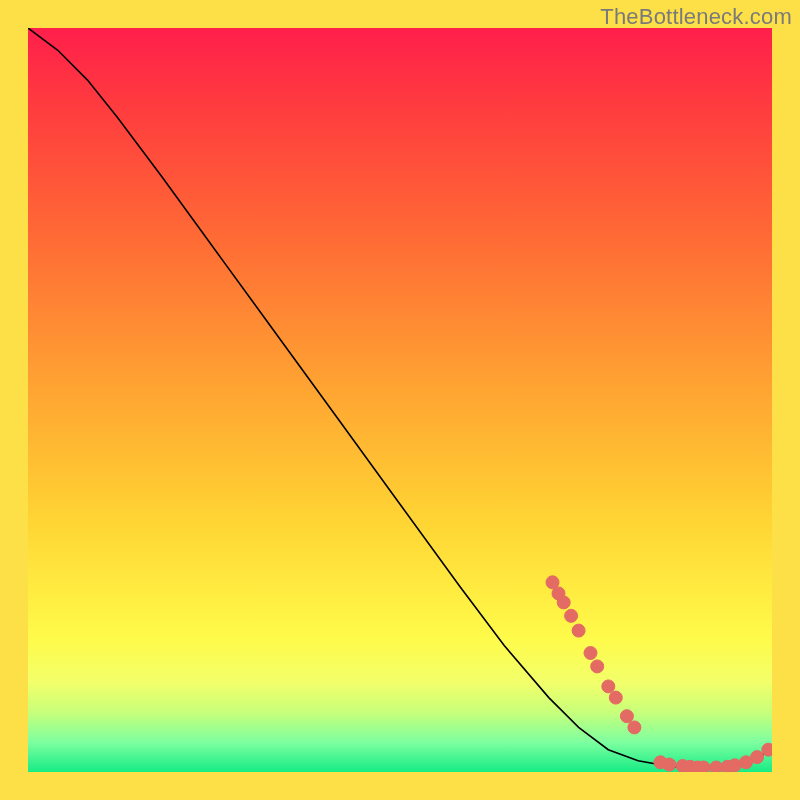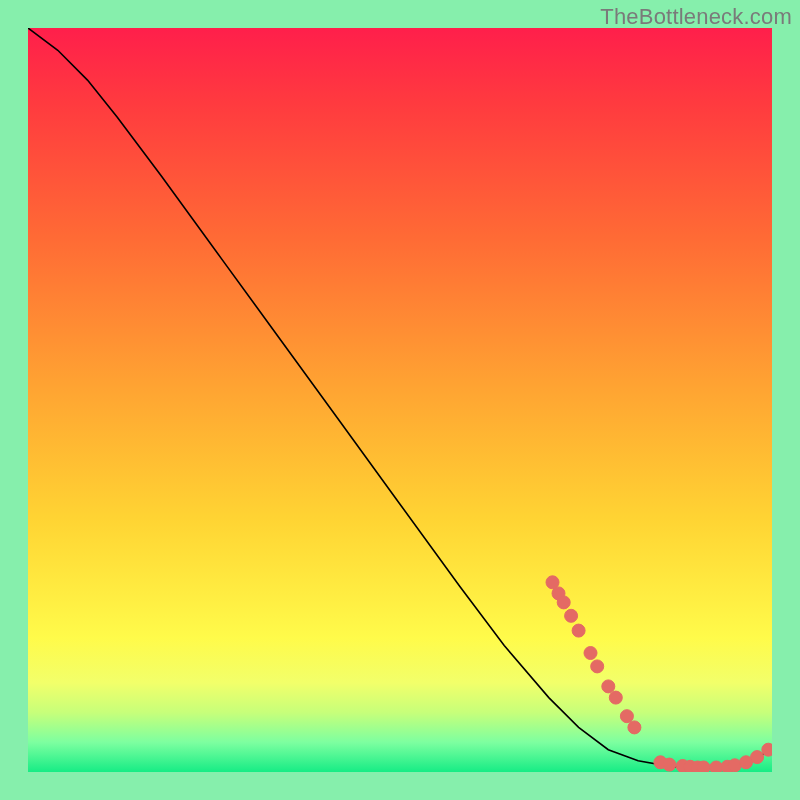--- a/index.html
+++ b/index.html
@@ -8,21 +8,21 @@
     width: 800px;
     height: 800px;
     background: #000;
     overflow: hidden;
     font-family: Arial, Helvetica, sans-serif;
   }
   .frame {
     position: relative;
     width: 800px;
     height: 800px;
-    background: #86efac;
+    background: #fde047;
   }
   .watermark {
     position: absolute;
     top: 4px;
     right: 8px;
     color: #7a7a7a;
     font-size: 22px;
     font-weight: 500;
     letter-spacing: 0.2px;
     z-index: 5;

